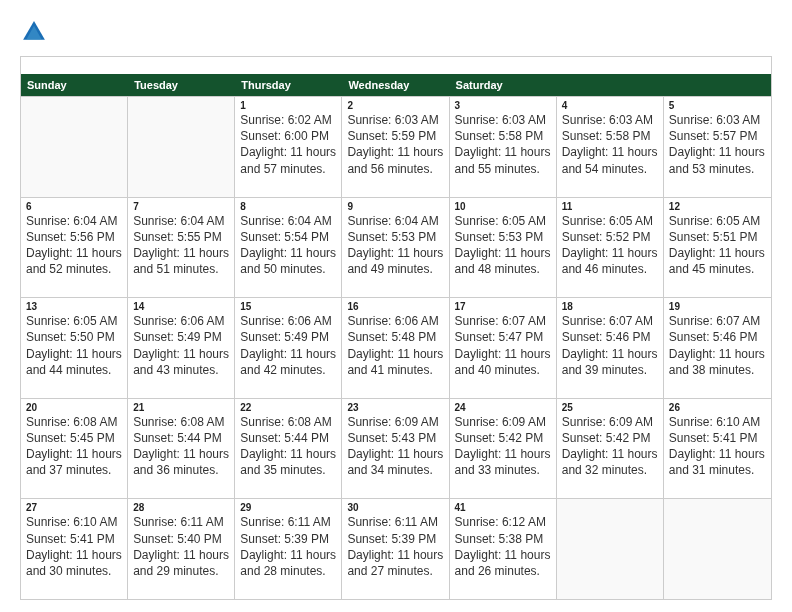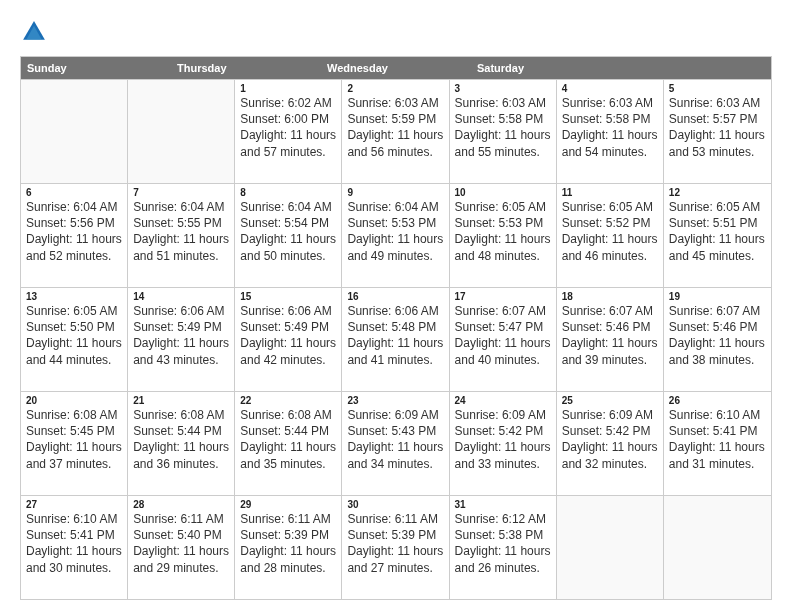--- a/index.html
+++ b/index.html
@@ -55,22 +55,23 @@
       color: #444;
     }
     .calendar {
       flex: 1;
       display: flex;
       flex-direction: column;
       border: 1px solid #ccc;
     }
     .cal-header {
       display: grid;
-      grid-template-columns: repeat(5, 1fr);
-      background: #737373;
+      grid-template-columns: repeat(7, 1fr);
+      background: #14532d;
+      margin-top: 17px;
     }
     .cal-header-cell {
       color: #fff;
       font-size: 11px;
       font-weight: bold;
       padding: 5px 6px;
       text-align: left;
     }
     .cal-body {
       flex: 1;
@@ -128,20 +129,21 @@
     </div>
     <div class="title-block">
       <div class="month-title"></div>
       <div class="subtitle"></div>
     </div>
   </div>
 
   <div class="calendar">
     <div class="cal-header">
     <div class="cal-header-cell">Sunday</div>
+        <div class="cal-header-cell">Tuesday</div>
         <div class="cal-header-cell">Thursday</div>
         <div class="cal-header-cell">Wednesday</div>
         <div class="cal-header-cell">Saturday</div>
       </div>
     <div class="cal-body">
     <div class="cal-row">
           <div class="cal-cell empty"></div>
           <div class="cal-cell empty"></div>
           <div class="cal-cell">
             <span class="day-num">1</span>
@@ -265,21 +267,21 @@
           </div>
           <div class="cal-cell">
             <span class="day-num">29</span>
             <div class="cell-text">Sunrise: 6:11 AM<br>Sunset: 5:39 PM<br>Daylight: 11 hours and 28 minutes.</div>
           </div>
           <div class="cal-cell">
             <span class="day-num">30</span>
             <div class="cell-text">Sunrise: 6:11 AM<br>Sunset: 5:39 PM<br>Daylight: 11 hours and 27 minutes.</div>
           </div>
           <div class="cal-cell">
-            <span class="day-num">31</span>
+            <span class="day-num">41</span>
             <div class="cell-text">Sunrise: 6:12 AM<br>Sunset: 5:38 PM<br>Daylight: 11 hours and 26 minutes.</div>
           </div>
           <div class="cal-cell empty"></div>
           <div class="cal-cell empty"></div>
         </div>
       </div>
   </div>
 </div>
 
 </body></html>

